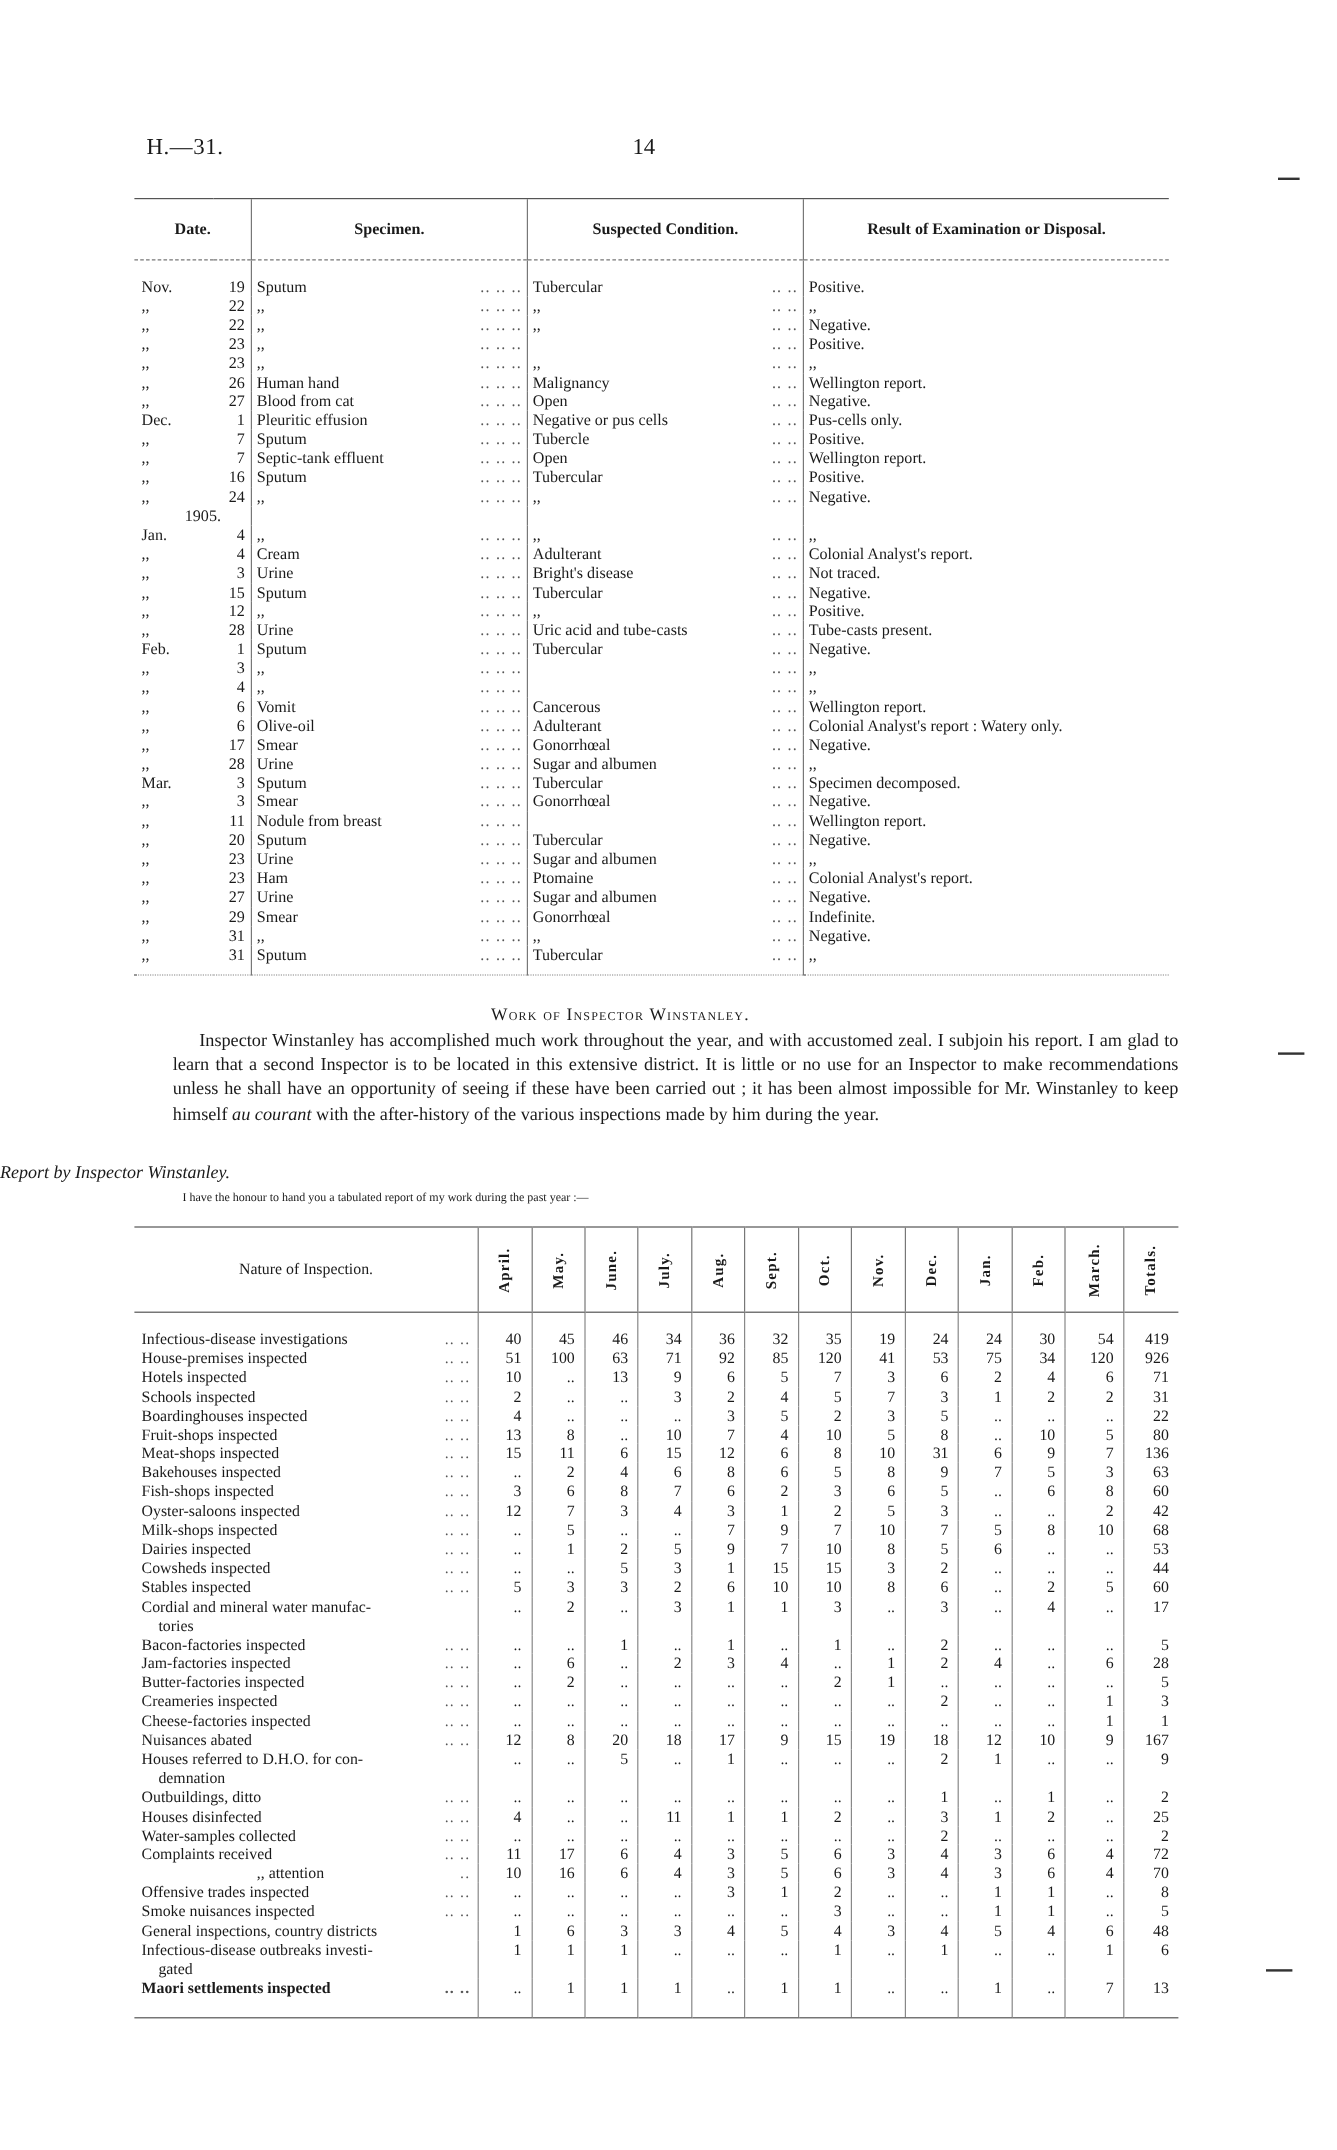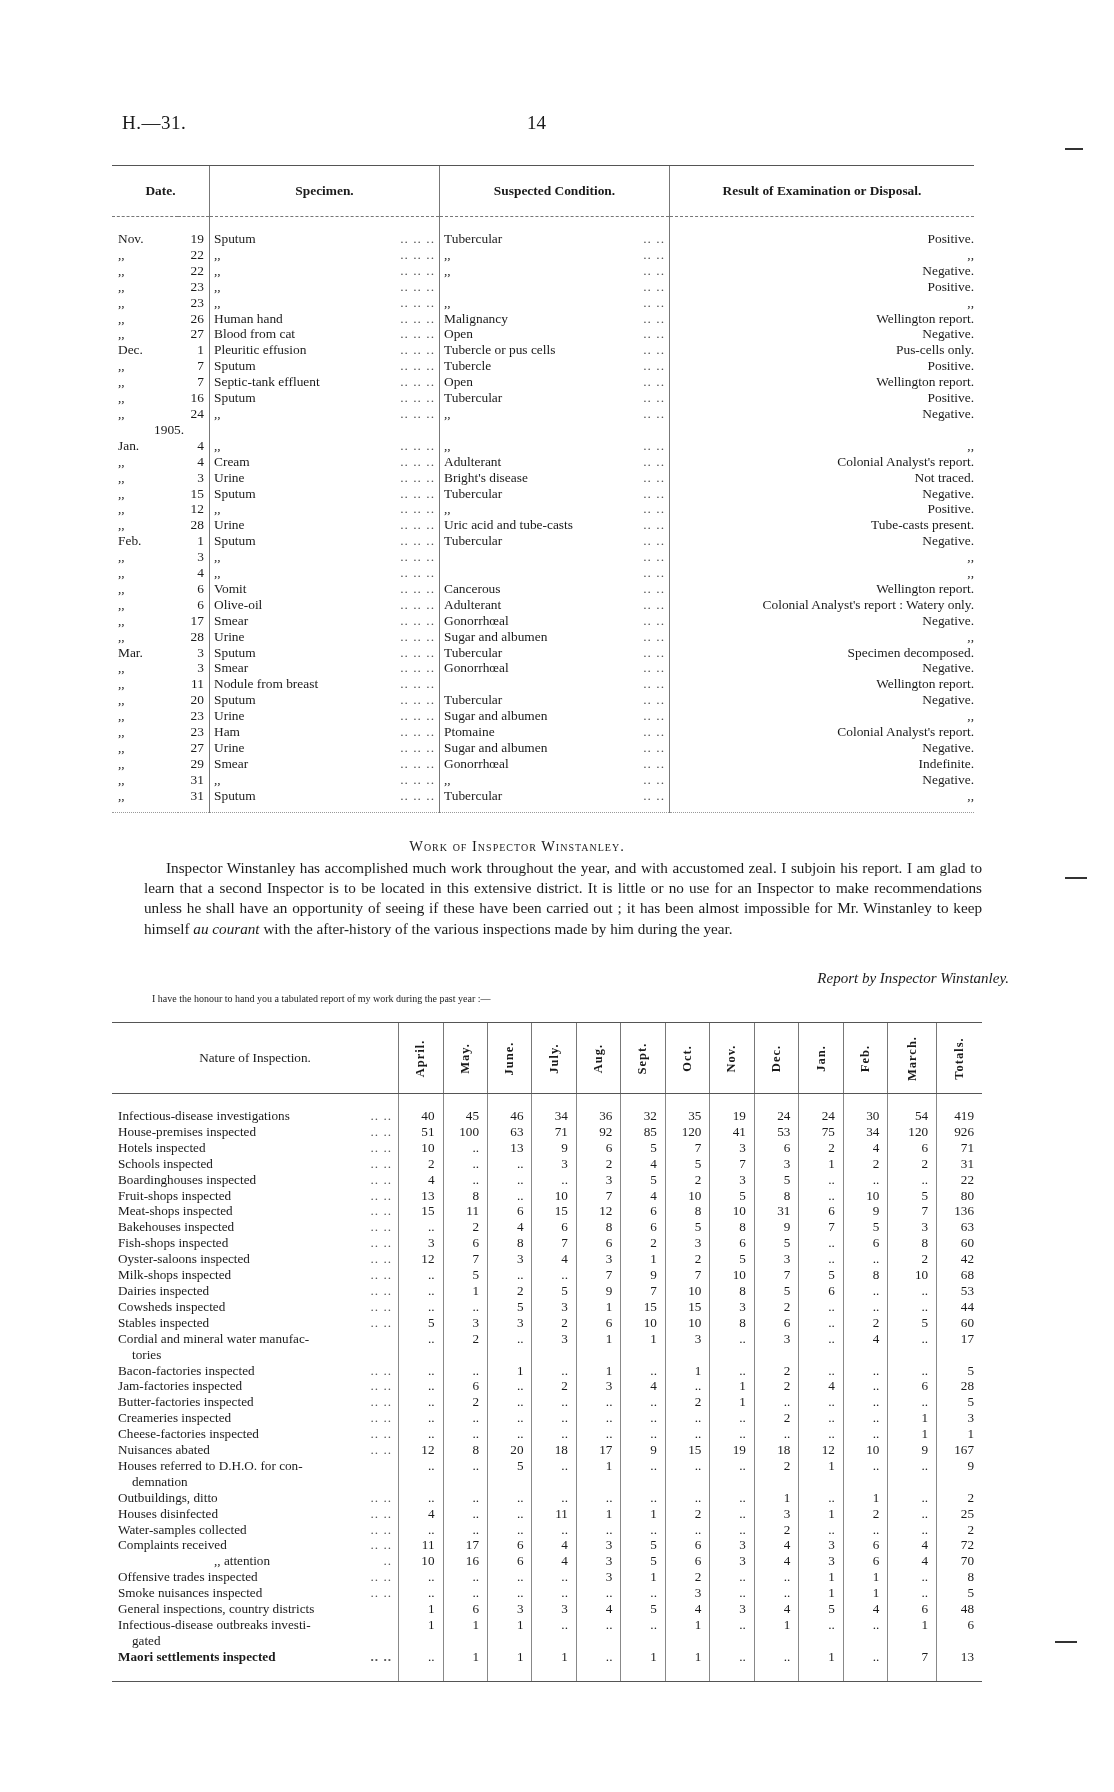--- a/index.html
+++ b/index.html
@@ -16,31 +16,31 @@
   .lab { position: absolute; top: 165px; left: 112px; width: 862px; border-collapse: collapse; font-size: 13.4px; }
   .lab thead th { font-weight: bold; font-size: 13.4px; height: 50px; border-top: 1.5px solid #555; border-bottom: 1px dashed #777; padding: 0; vertical-align: middle; }
   .lab th + th, .lab td.spec, .lab td.cond, .lab td.res { border-left: 1px solid #777; }
   .lab td { padding: 0; height: 15.9px; line-height: 15.9px; white-space: nowrap; vertical-align: top; }
   .lab tbody tr:first-child td { padding-top: 14px; }
   .lab tbody tr:last-child td { height: 24px; border-bottom: 1px dotted #999; }
   .lab td.mon { width: 60px; padding-left: 6px; }
   .lab td.day { width: 26px; text-align: right; padding-right: 5px; }
   .lab td.spec { width: 225px; padding-left: 4px; }
   .lab td.cond { width: 225px; padding-left: 4px; }
-  .lab td.res { padding-left: 4px; text-align: right; }
+  .lab td.res { padding-left: 4px; }
   .lab td.year { padding-left: 42px; }
   .fill { display: flex; }
   .fill .t { flex: 0 0 auto; }
   .fill .d { flex: 1 1 auto; text-align: right; padding-right: 4px; letter-spacing: 1px; color: #555; }
 
   
   .section-title { position: absolute; top: 838px; left: 16px; width: 1002px; text-align: center; font-size: 14.5px; font-variant: small-caps; letter-spacing: 1px; }
   .prose { position: absolute; top: 858px; left: 120px; width: 838px; font-size: 15.2px; line-height: 20.2px; text-align: justify; margin-left: 24px; }
   .prose p { margin: 0; text-indent: 22px; }
-  .subtitle { position: absolute; top: 970px; left: 0; width: 1009px; text-align: right; font-size: 15px; font-style: italic; }
+  .subtitle { position: absolute; top: 970px; left: 0; width: 1009px; text-align: left; font-size: 15px; font-style: italic; }
   .intro { position: absolute; top: 993px; left: 152px; font-size: 10px; }
 
   
   .insp { position: absolute; top: 1022px; left: 112px; width: 870px; border-collapse: collapse; font-size: 13.2px; }
   .insp thead th { height: 70px; border-top: 1.5px solid #555; border-bottom: 1.5px solid #555; font-weight: normal; padding: 0; vertical-align: middle; }
   .insp thead th.nature { text-align: center; width: 270px; }
   .insp thead th.m { width: 41px; border-left: 1px solid #777; position: relative; }
   .insp thead th.m span { display: inline-block; transform: rotate(-90deg); font-weight: bold; font-size: 12.5px; white-space: nowrap; letter-spacing: 1px; }
   .insp td { padding: 0; height: 15.9px; line-height: 15.9px; vertical-align: top; }
   .insp td.v { text-align: right; padding-right: 8px; border-left: 1px solid #888; white-space: nowrap; }
@@ -198,21 +198,21 @@
         <td class="mon">Dec.</td>
         <td class="day">1</td>
         <td class="spec">
           <div class="fill">
             <span class="t">Pleuritic effusion</span>
             <span class="d">..      ..      ..</span>
           </div>
         </td>
         <td class="cond">
           <div class="fill">
-            <span class="t">Tubercle or pus cells</span>
+            <span class="t">Negative or pus cells</span>
             <span class="d">..      ..</span>
           </div>
         </td>
         <td class="res">Pus-cells only.</td>
       </tr>
       <tr>
         <td class="mon">,,</td>
         <td class="day">7</td>
         <td class="spec">
           <div class="fill">

